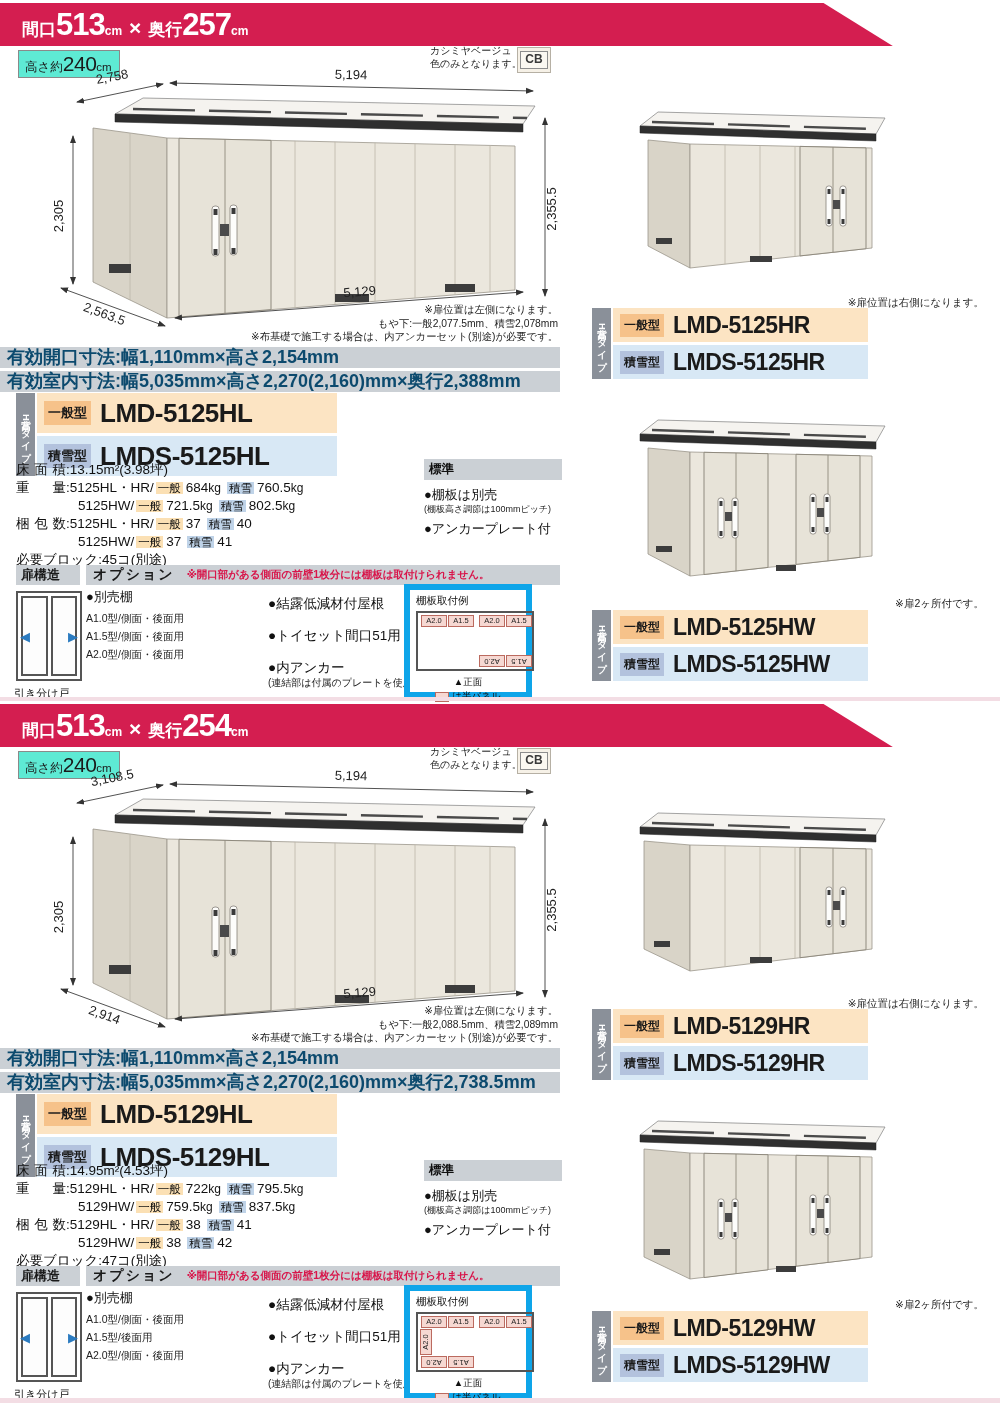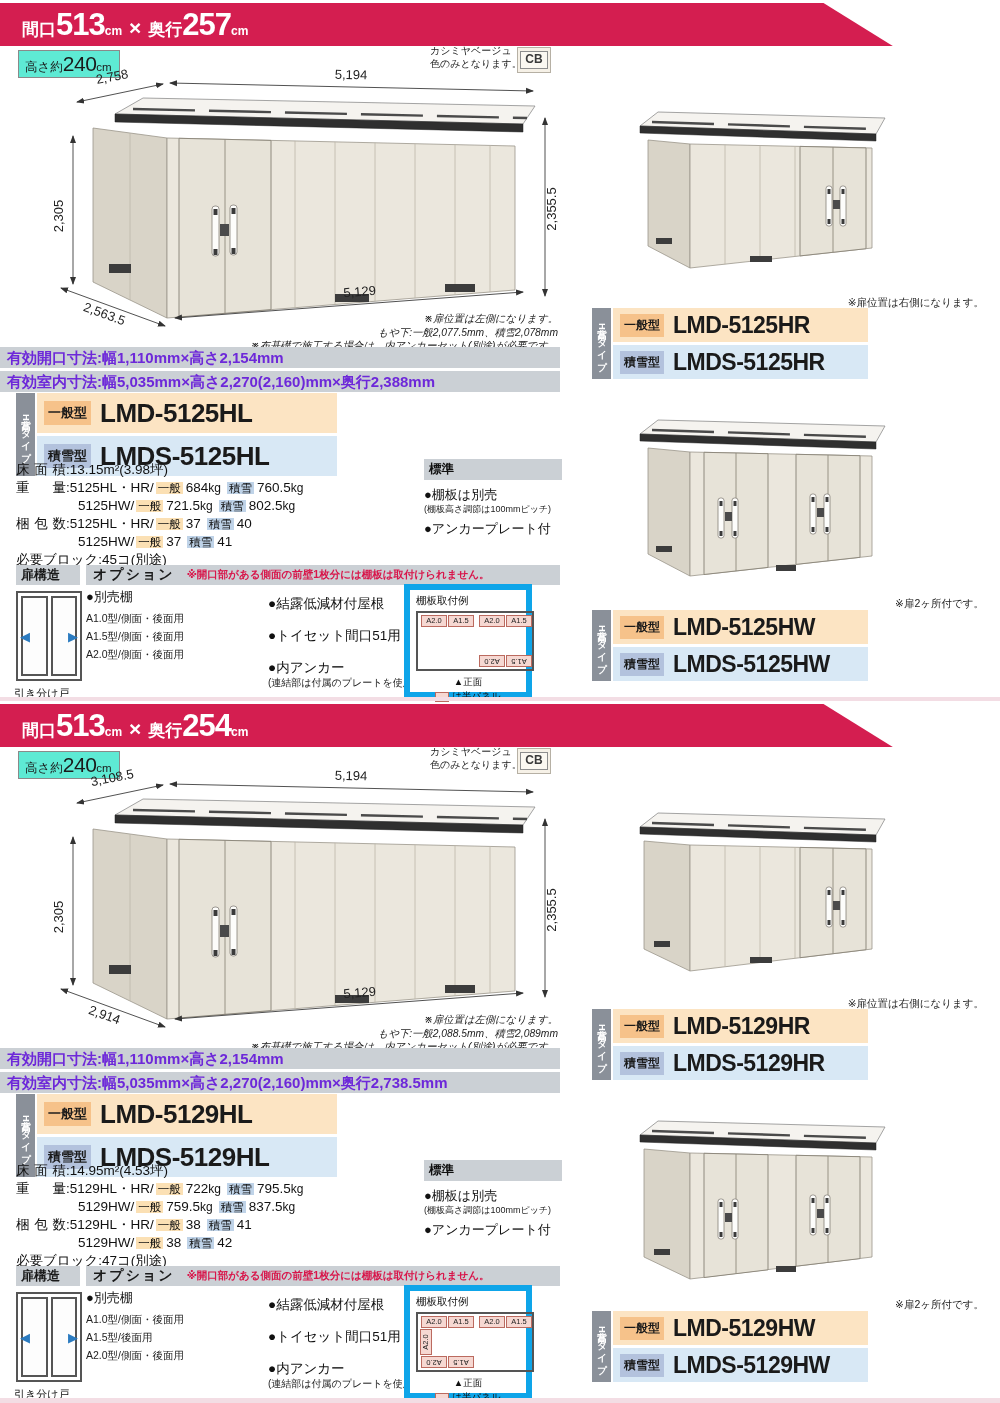--- a/index.html
+++ b/index.html
@@ -39,26 +39,26 @@
   .side{fill:#d9d4c8;stroke:#9a958a;stroke-width:0.8;}
   .front{fill:#ebe7dd;stroke:#9a958a;stroke-width:0.8;}
   .panel{stroke:#bdb7aa;stroke-width:0.8;fill:none;}
   .doorshape{fill:#e7e3d8;stroke:#8f8a7e;stroke-width:1;}
   .seam{stroke:#8f8a7e;stroke-width:0.9;}
   .handle{fill:#fdfdfb;stroke:#85807a;stroke-width:0.8;}
   .hcap{fill:#3a3a3a;}
   .lock{fill:#4a4a4a;}
   .vent{fill:#3c3c3c;}
   .roofstrip{stroke:#4a4a4a;stroke-width:2.4;stroke-dasharray:62 14;fill:none;}
-  .drawnotes{position:absolute;left:240px;top:312px;width:318px;text-align:right;
-    font-size:10.3px;line-height:13.5px;color:#222;font-style:italic;}
-
-  
-  .dimbar{position:absolute;left:0;width:560px;height:21px;background:#cbd0d5;font-size:15px;
-    font-weight:600;color:#6d28d9;line-height:21px;padding-left:7px;box-sizing:border-box;}
+  .drawnotes{position:absolute;left:240px;top:303px;width:318px;text-align:right;
+    font-size:10.3px;line-height:13.5px;color:#222;}
+
+  
+  .dimbar{position:absolute;left:0;width:560px;height:21px;background:#cbd0d5;font-size:18px;
+    font-weight:600;color:#0c4a6e;line-height:21px;padding-left:7px;box-sizing:border-box;}
   .dimbar.b1{top:347px;}
   .dimbar.b2{top:371px;}
 
   
   .plate{position:absolute;display:flex;align-items:stretch;}
   .plate-tab{width:19px;background:#8a9099;color:#fff;writing-mode:vertical-rl;
     font-size:9.5px;font-weight:600;letter-spacing:1px;display:flex;align-items:center;justify-content:center;}
   .plate-rows{display:flex;flex-direction:column;gap:3px;margin-left:2px;}
   .plate-row{display:flex;align-items:center;padding:0 10px 0 7px;box-sizing:border-box;}
   .plate-row.general{background:#fce4c3;}

